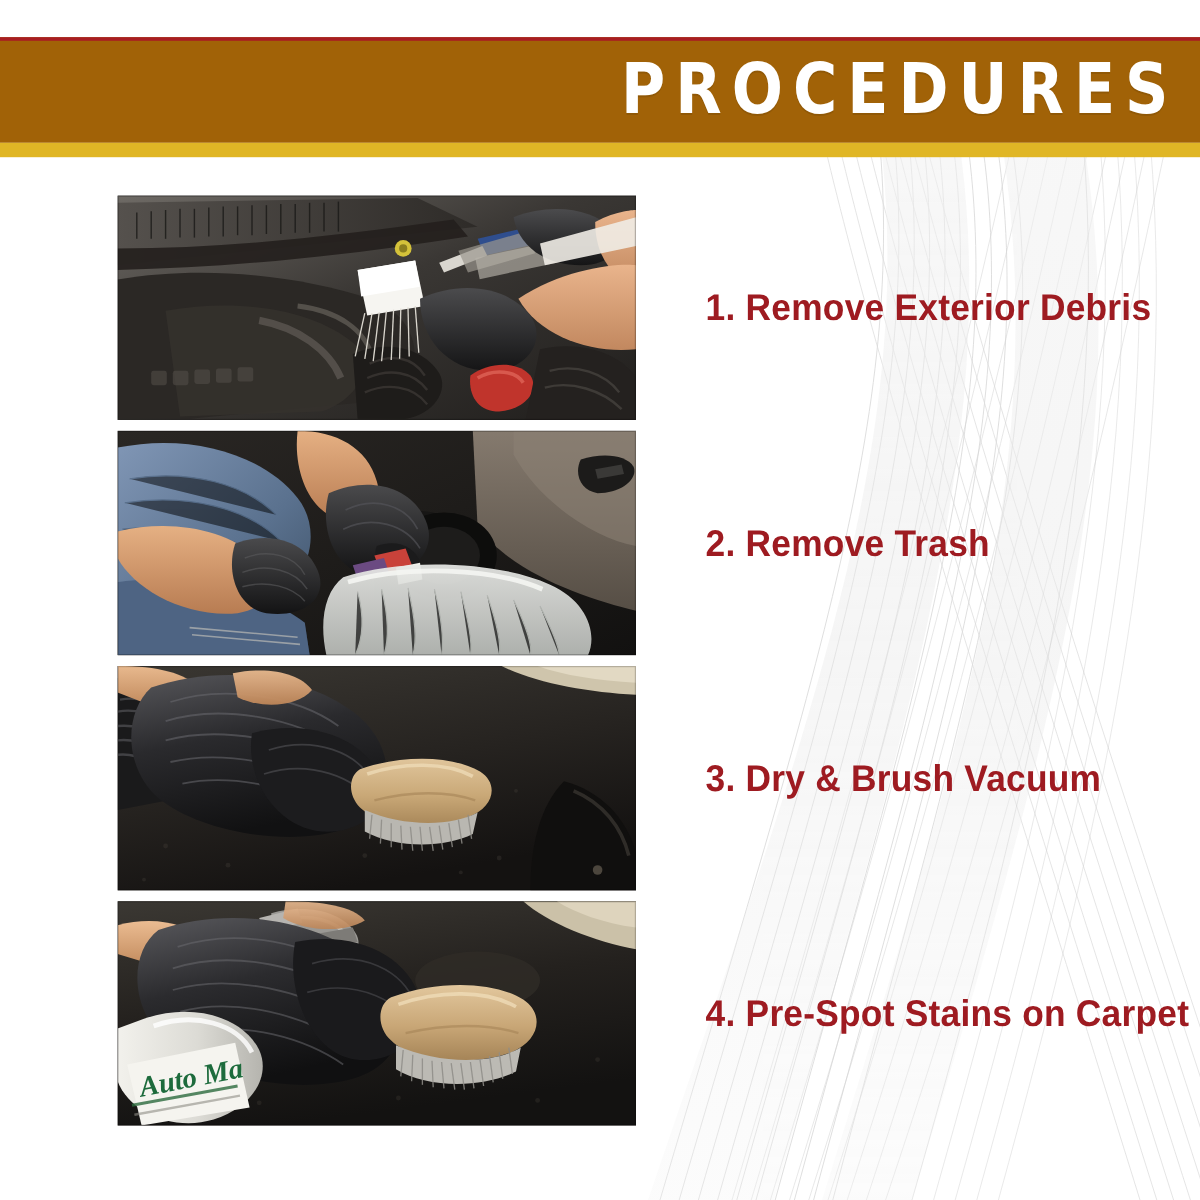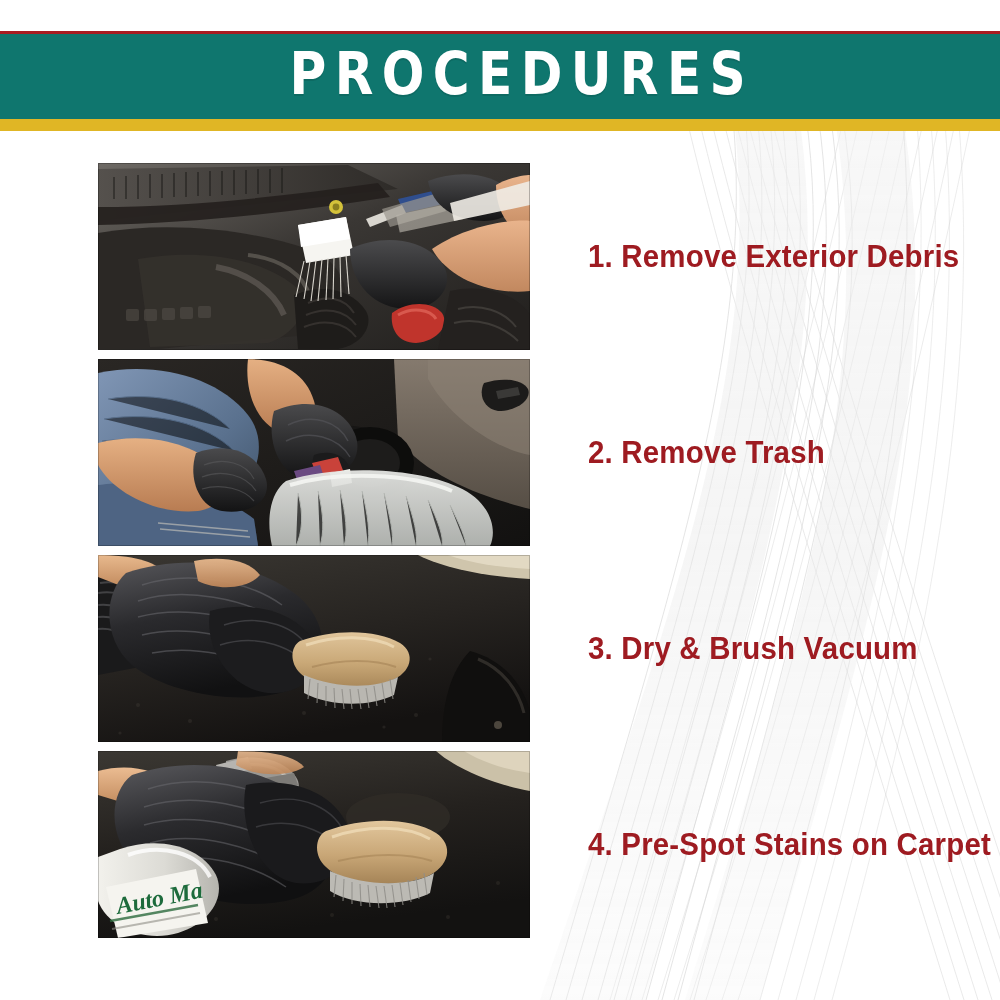--- a/index.html
+++ b/index.html
@@ -31,25 +31,25 @@
   }
   .swoosh-layer svg { display: block; }
 
   
   .header-bar {
     position: absolute;
     left: 0;
     top: 31px;
     width: 1000px;
     height: 88px;
-    background: #0f766e;
+    background: #a16207;
     box-sizing: border-box;
     display: flex;
     align-items: center;
-    justify-content: center;
+    justify-content: flex-end;
     padding-left: 44px;
   }
   .header-bar::before {
     content: "";
     position: absolute;
     left: 0; top: 0;
     width: 100%;
     height: 3px;
     background: #a81d22;
   }

